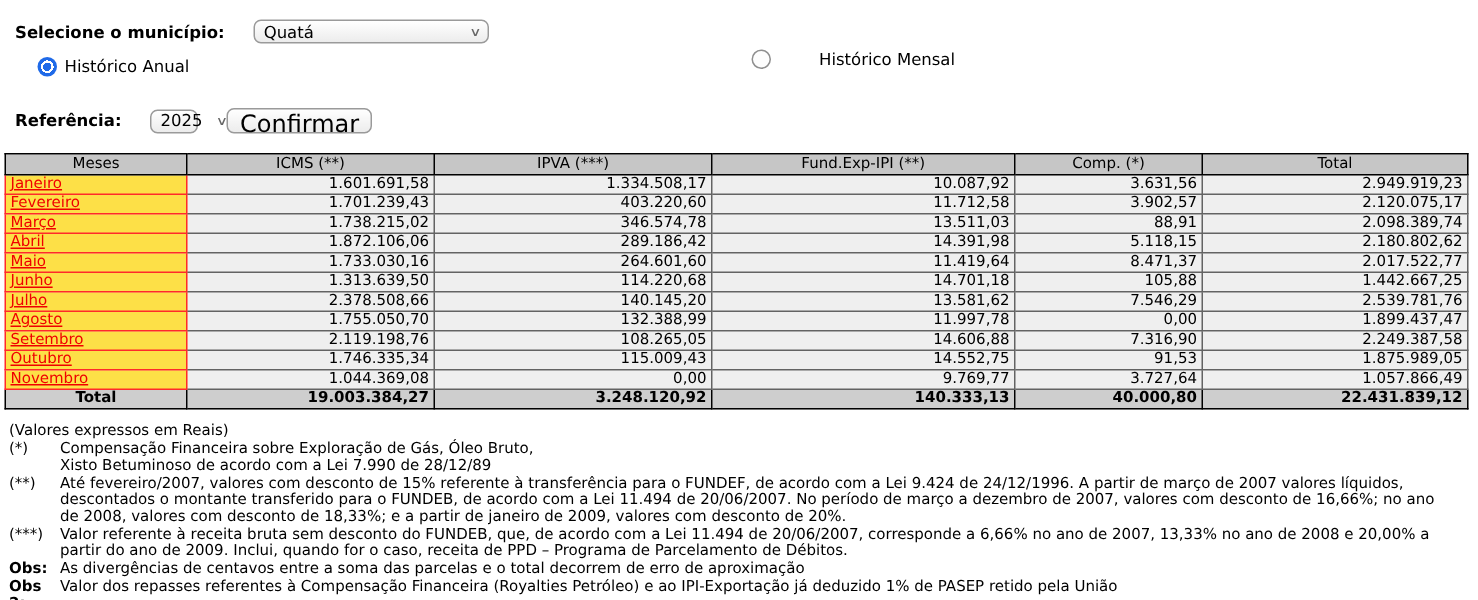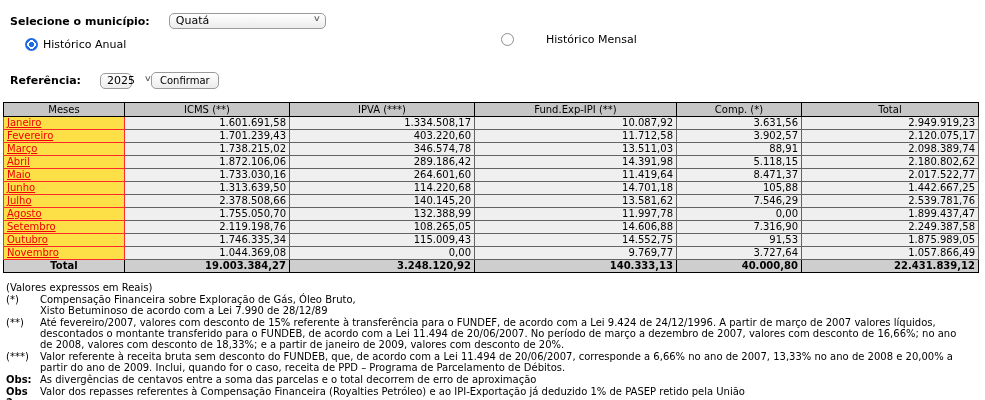--- a/index.html
+++ b/index.html
@@ -7,32 +7,32 @@
   body {
     width:985px; height:400px; overflow:hidden;
     background:#ffffff; color:#000;
     font-family:"DejaVu Sans","Liberation Sans",sans-serif;
     font-size:11px;
   }
   .controls { padding:13px 0 0 10px; }
   .crow { display:flex; align-items:center; gap:19px; }
   .blabel { font-weight:bold; font-size:11px; }
   .select {
-    display:inline-flex; justify-content:space-between;
+    display:inline-flex; align-items:center; justify-content:space-between;
     border:1px solid #9a9a9a; border-radius:5px;
     background:linear-gradient(#ffffff,#ececec);
     height:16px; padding:0 5px 0 6px; font-size:11px; cursor:default;
   }
   .select .chev { color:#666; font-size:8px; margin-left:10px; transform:scaleX(1.4); }
   .sel-municipio { width:157px; }
   .sel-ano { width:32px; }
   .btn {
     border:1px solid #9a9a9a; border-radius:5px;
     background:linear-gradient(#ffffff,#ececec);
-    height:17px; padding:0 8px; font-size:10px;
+    height:17px; padding:0 8px; font-size:16px;
     font-family:"DejaVu Sans","Liberation Sans",sans-serif;
     text-align:center;
   }
   .radiorow { position:relative; margin-top:9px; height:14px; }
   .radio-group { display:flex; align-items:center; gap:5px;padding-left:15px; }
   .rg-right { position:absolute; left:476px; top:-5px;gap:32px; }
   .radio { width:13px; height:13px; border-radius:50%; display:inline-block; flex:none; }
   .radio.checked {
     background:radial-gradient(circle, #1f6ae8 0 2.8px, #ffffff 2.8px 4.2px, #1f6ae8 4.2px 6.5px);
   }

